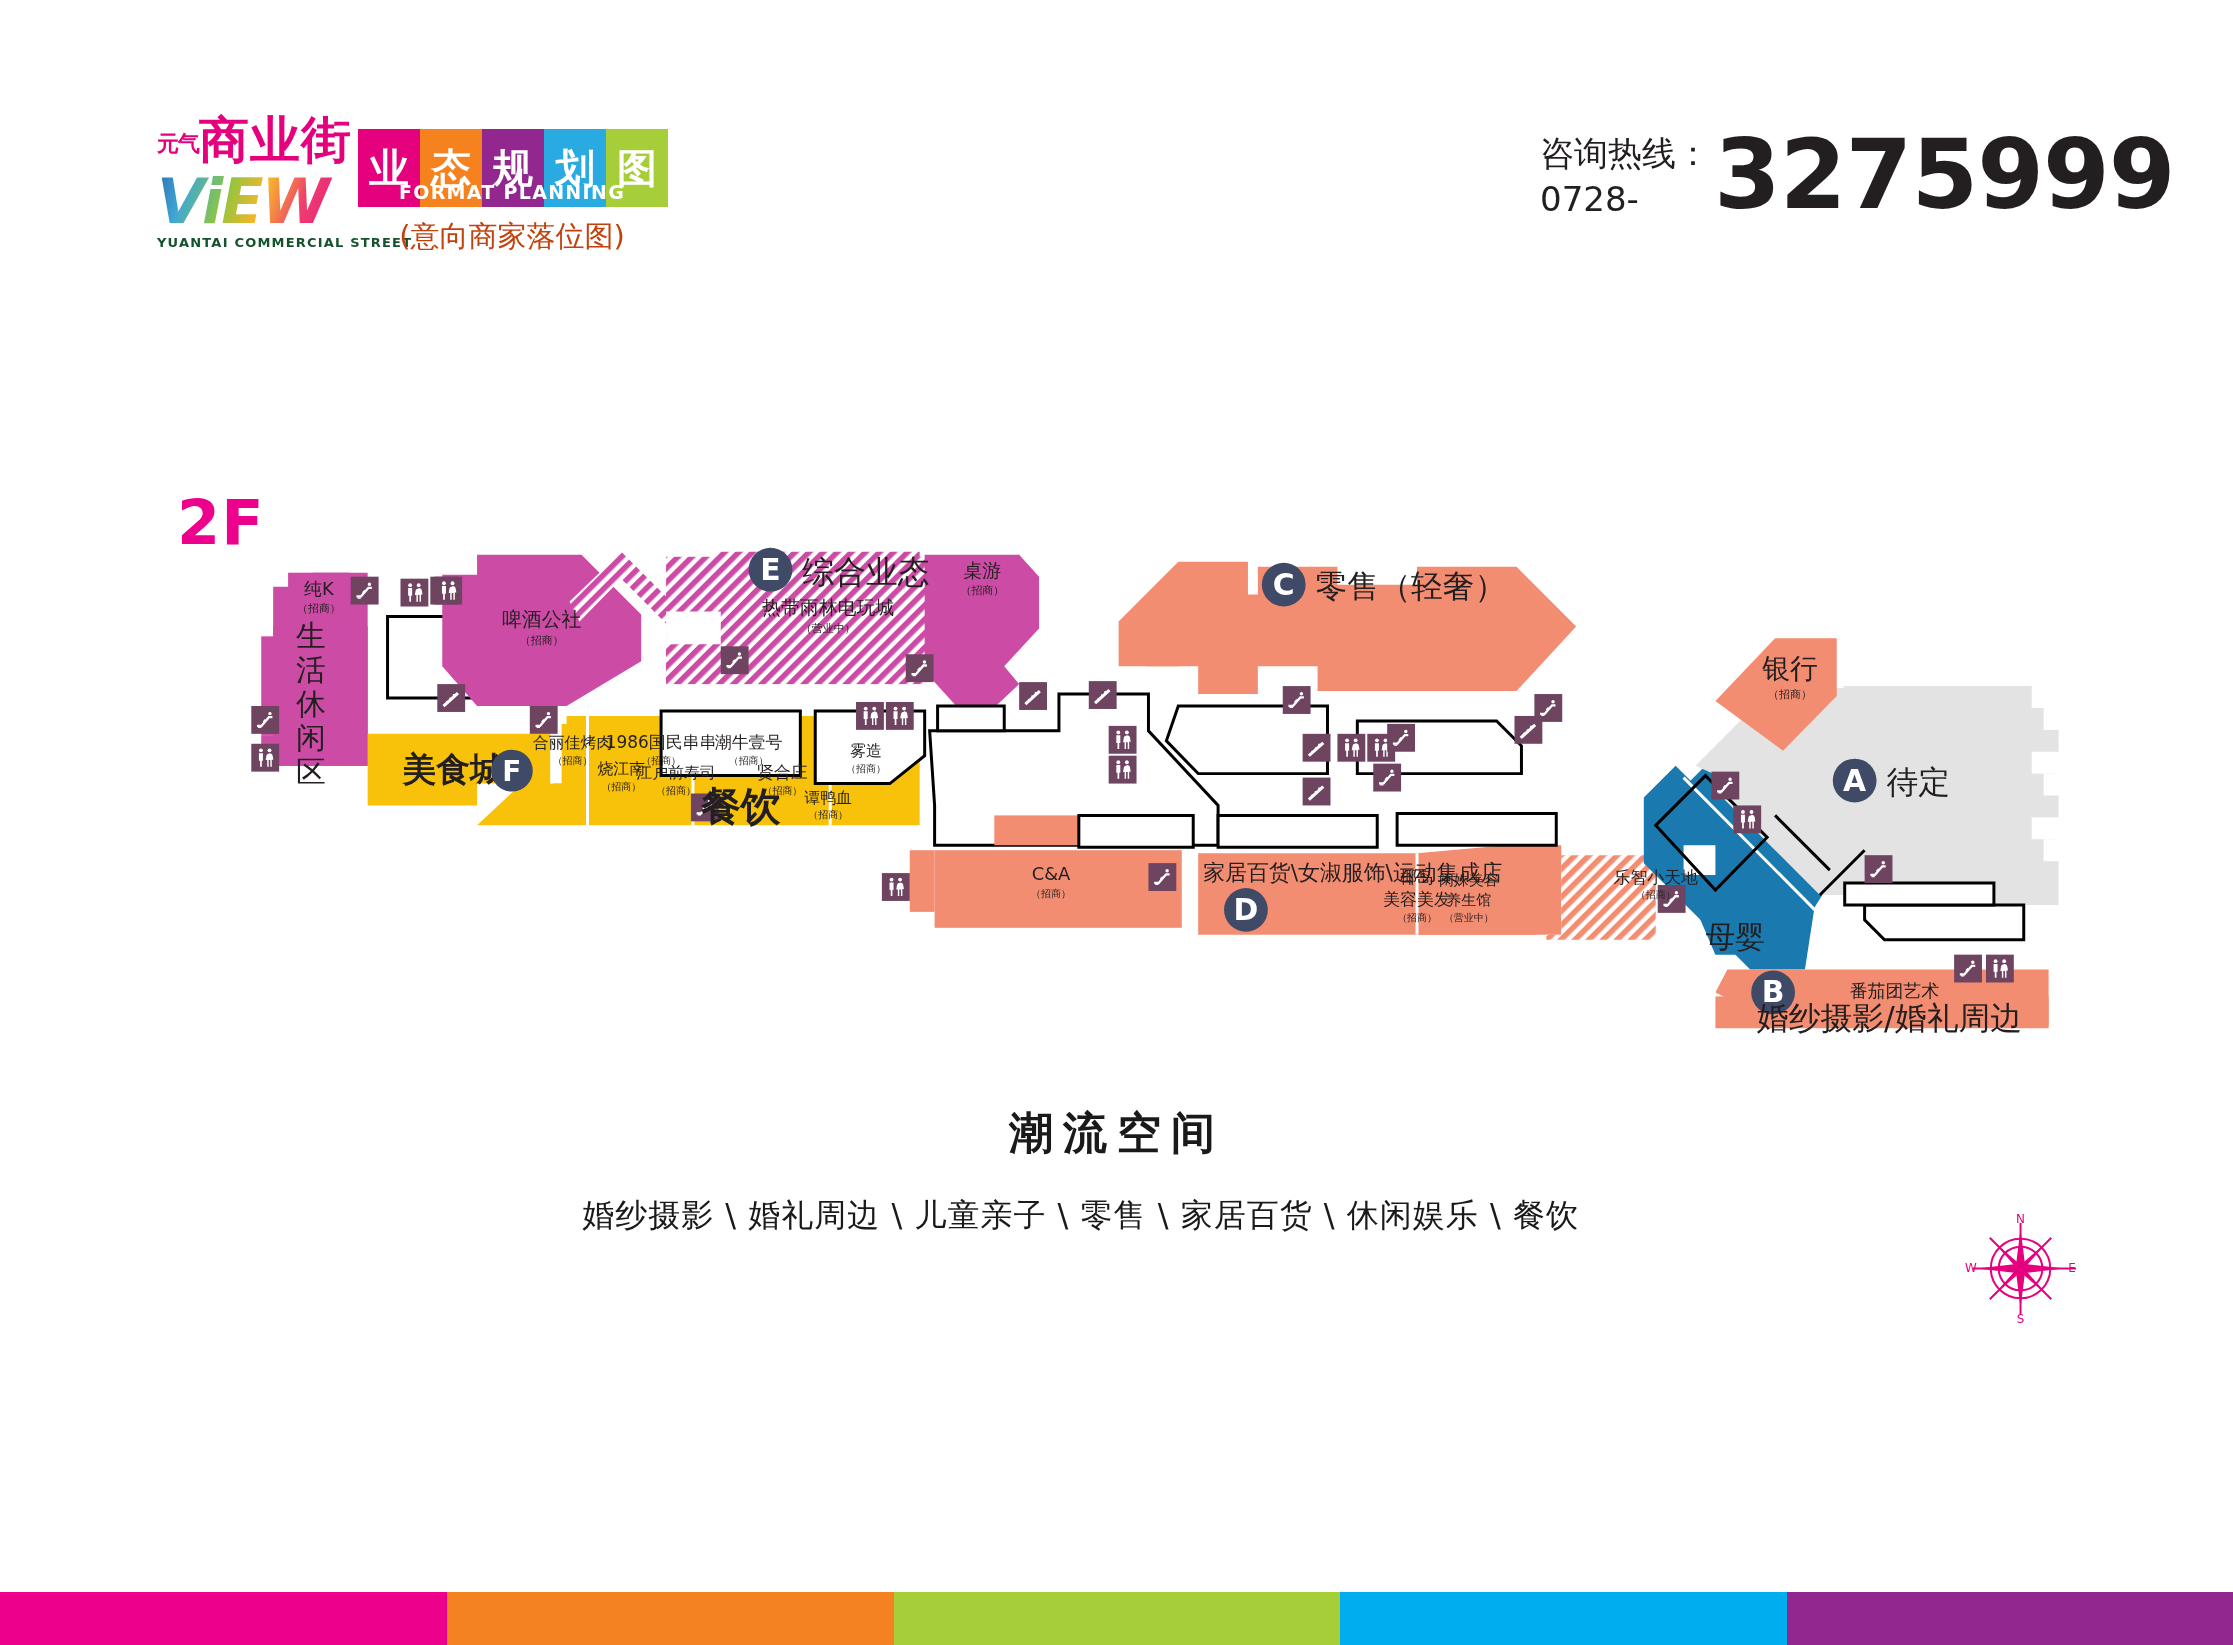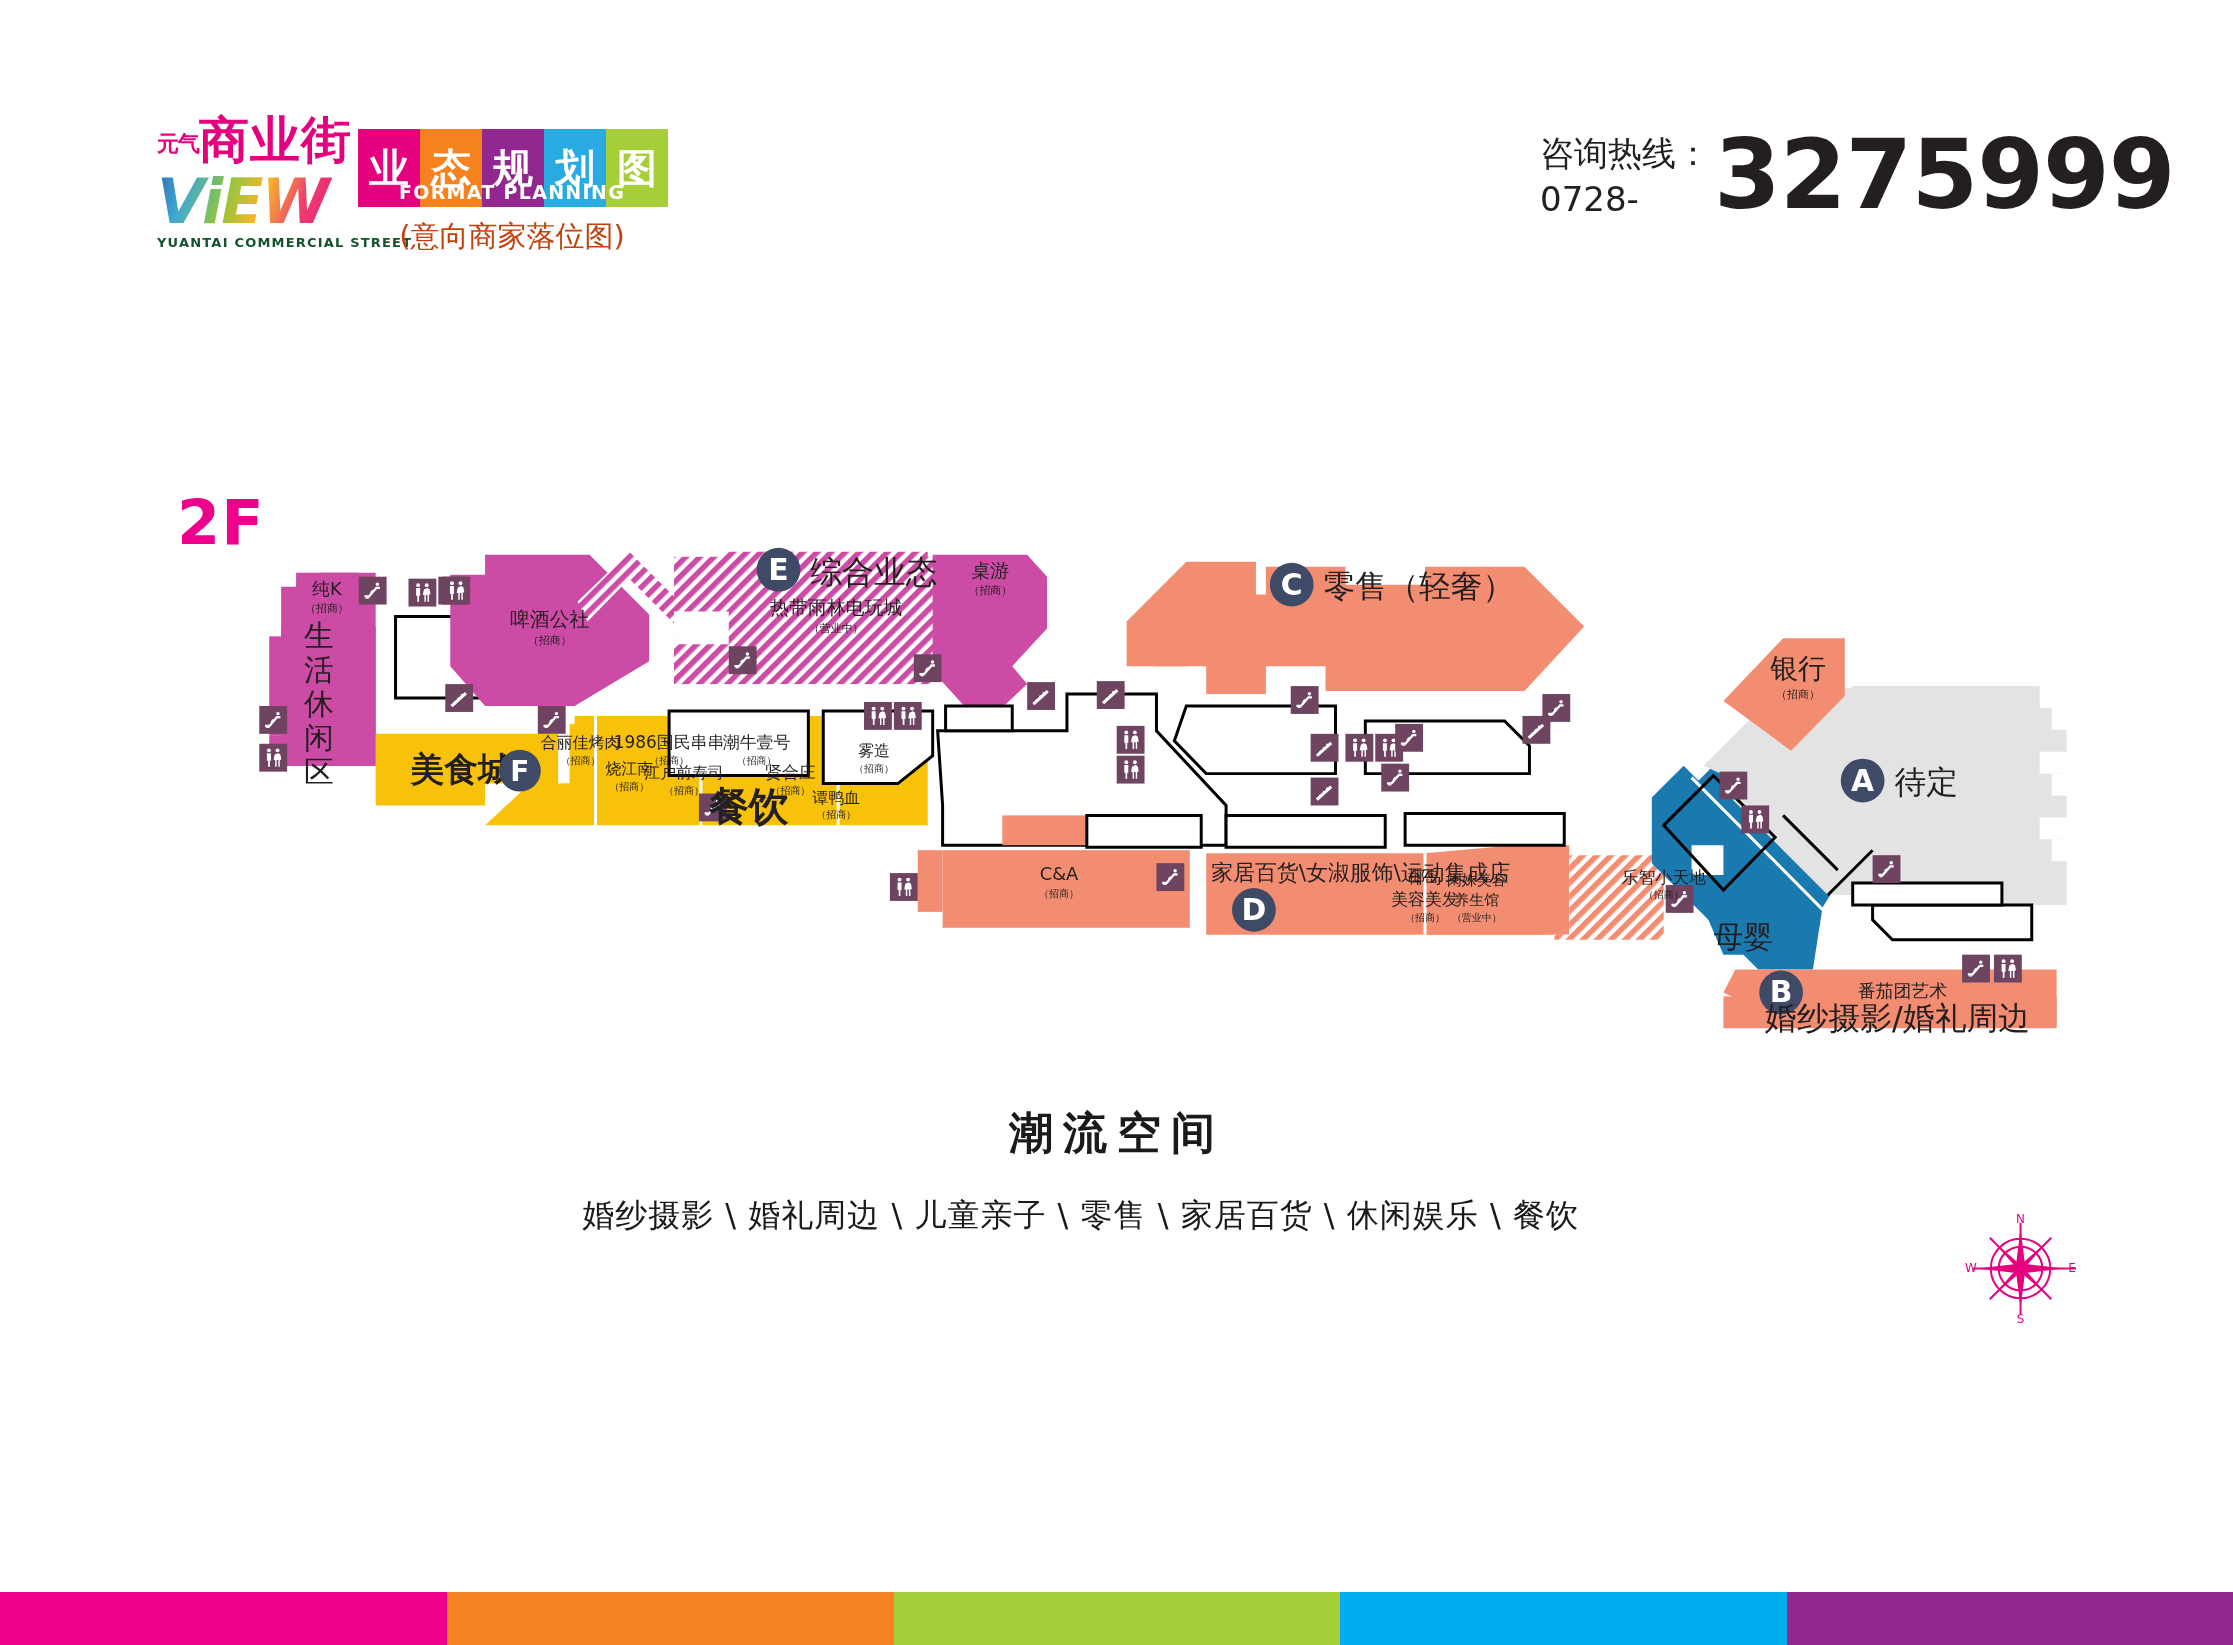--- a/index.html
+++ b/index.html
@@ -45,21 +45,21 @@
   #hotline-label{position:absolute;left:0;top:14px;font-size:34px;color:#231f20;white-space:nowrap;}
   #hotline-prefix{position:absolute;left:0;top:62px;font-size:34px;color:#231f20;}
   #hotline-number{position:absolute;left:174px;top:-6px;font-size:96px;font-weight:bold;
       color:#231f20;letter-spacing:-1px;line-height:129px;}
 
   
   #floor-label{position:absolute;left:177px;top:486px;font-size:62px;font-weight:bold;
       color:#ec008c;letter-spacing:1px;}
 
   
-  #map{position:absolute;left:12px;top:517px;width:1887px;height:557px;padding-left:20px;}
+  #map{position:absolute;left:4px;top:517px;width:1887px;height:557px;padding-left:20px;}
   #map svg{display:block;}
 
   
   #tagline{position:absolute;left:0;top:1104px;width:2234px;text-align:center;
       font-size:44px;font-weight:bold;color:#1a1a1a;letter-spacing:10px;}
   #formats{position:absolute;left:0;top:1194px;width:2161px;text-align:center;
       font-size:32px;color:#1a1a1a;letter-spacing:1px;}
 
   
   #compass{position:absolute;left:1965px;top:1209px;width:119px;height:119px;}

